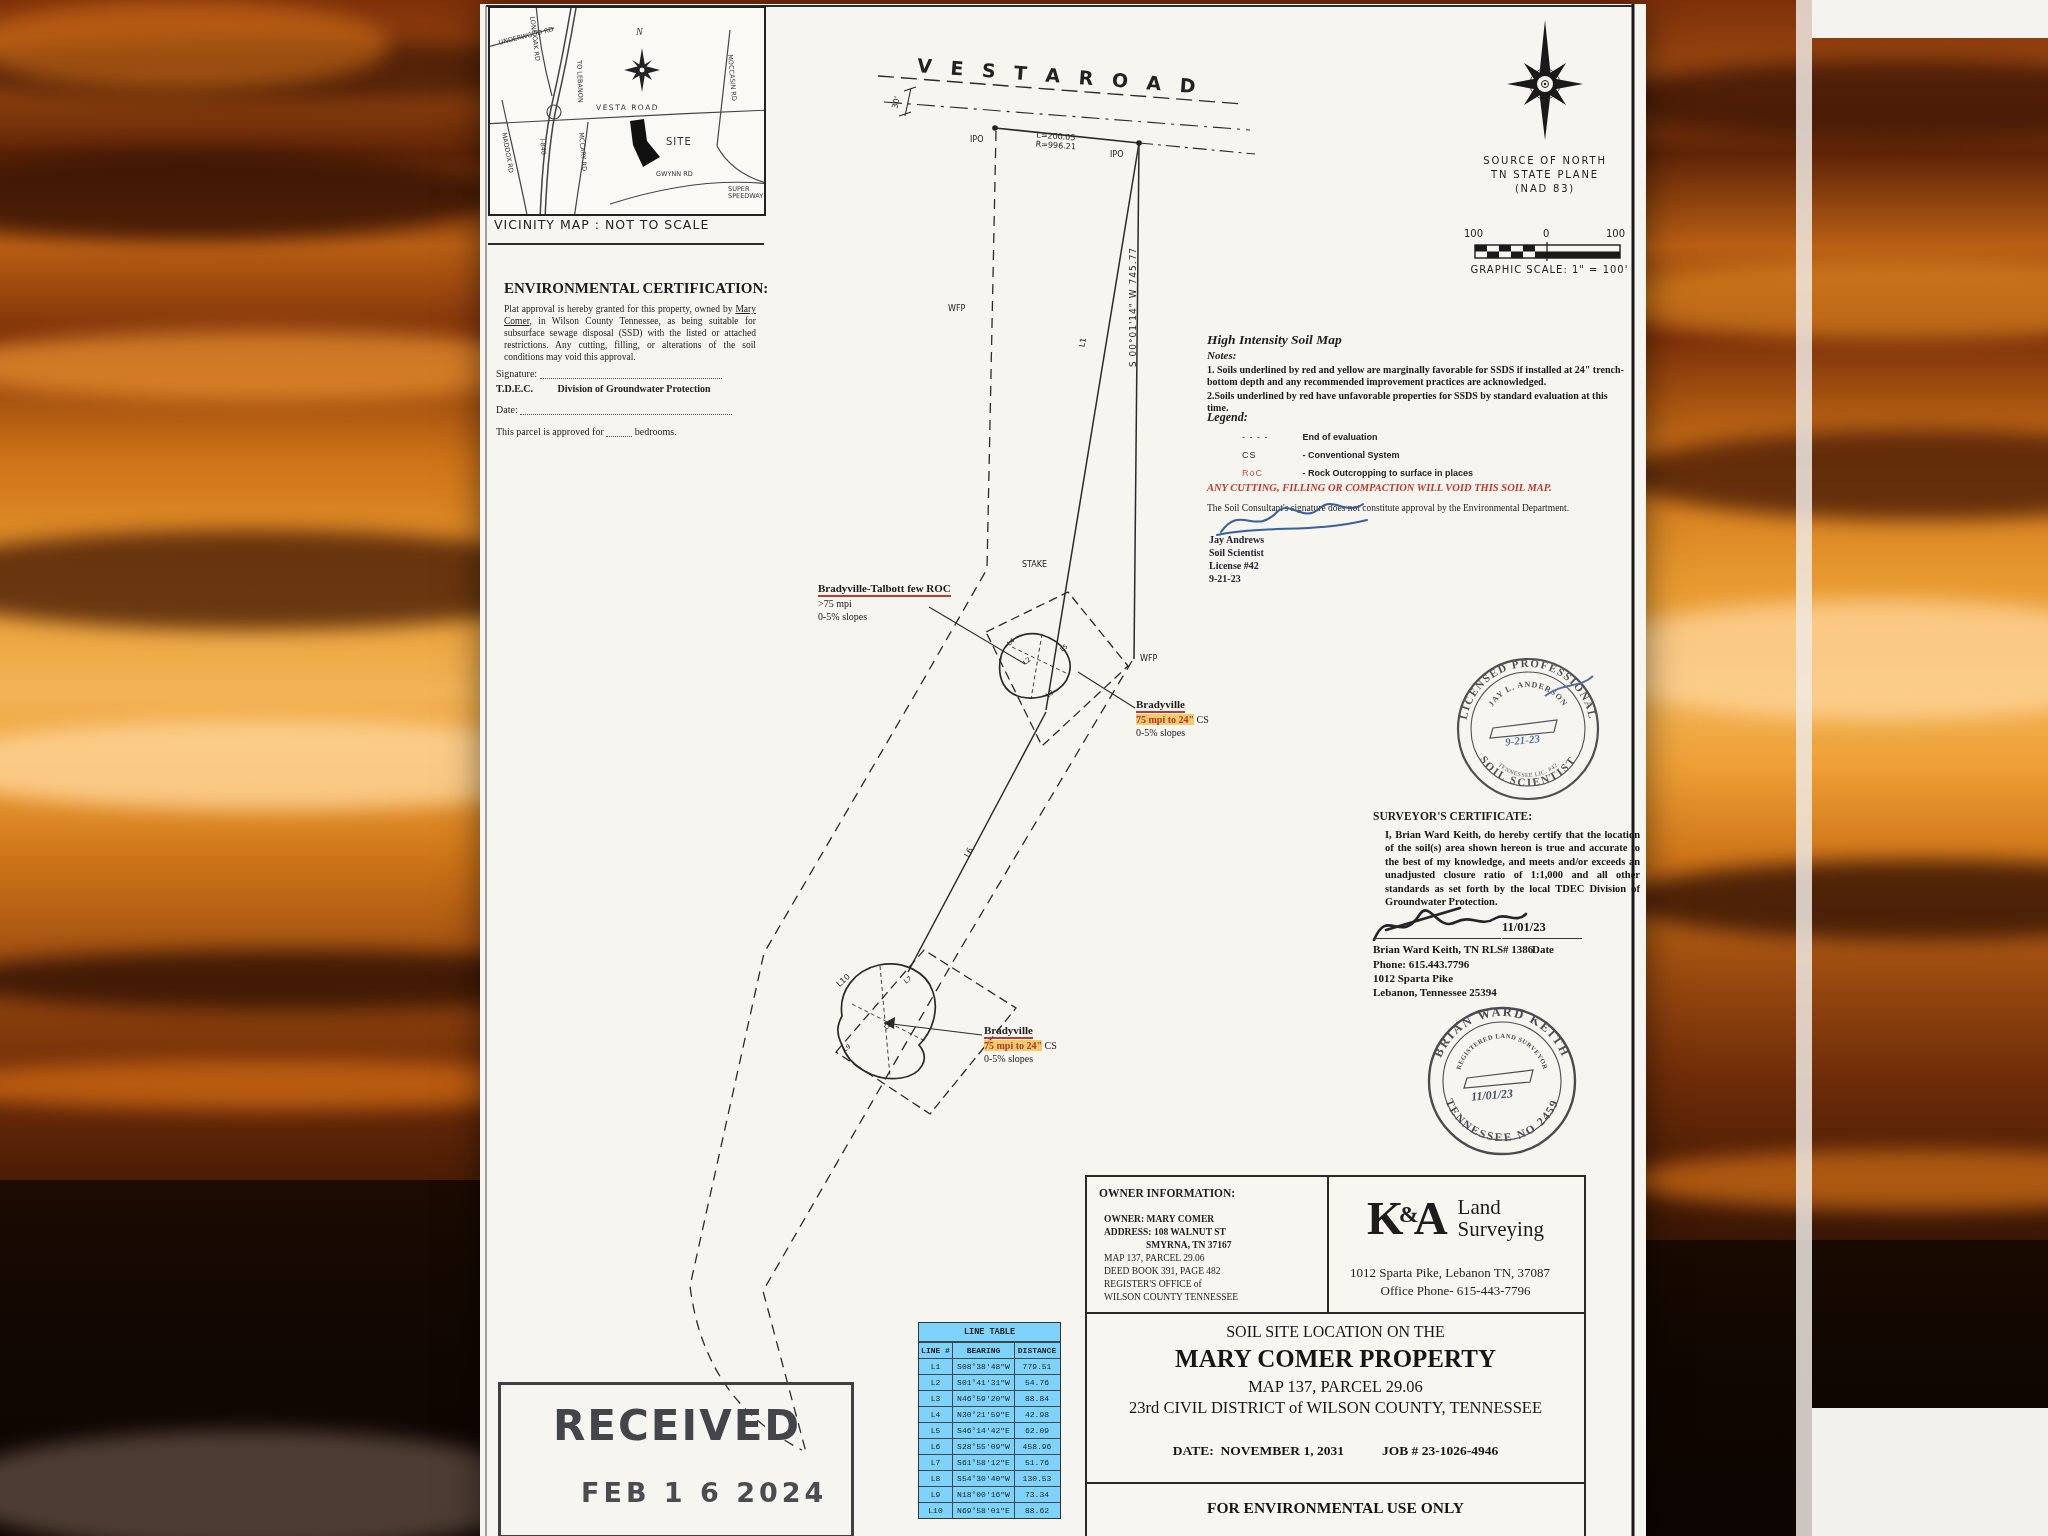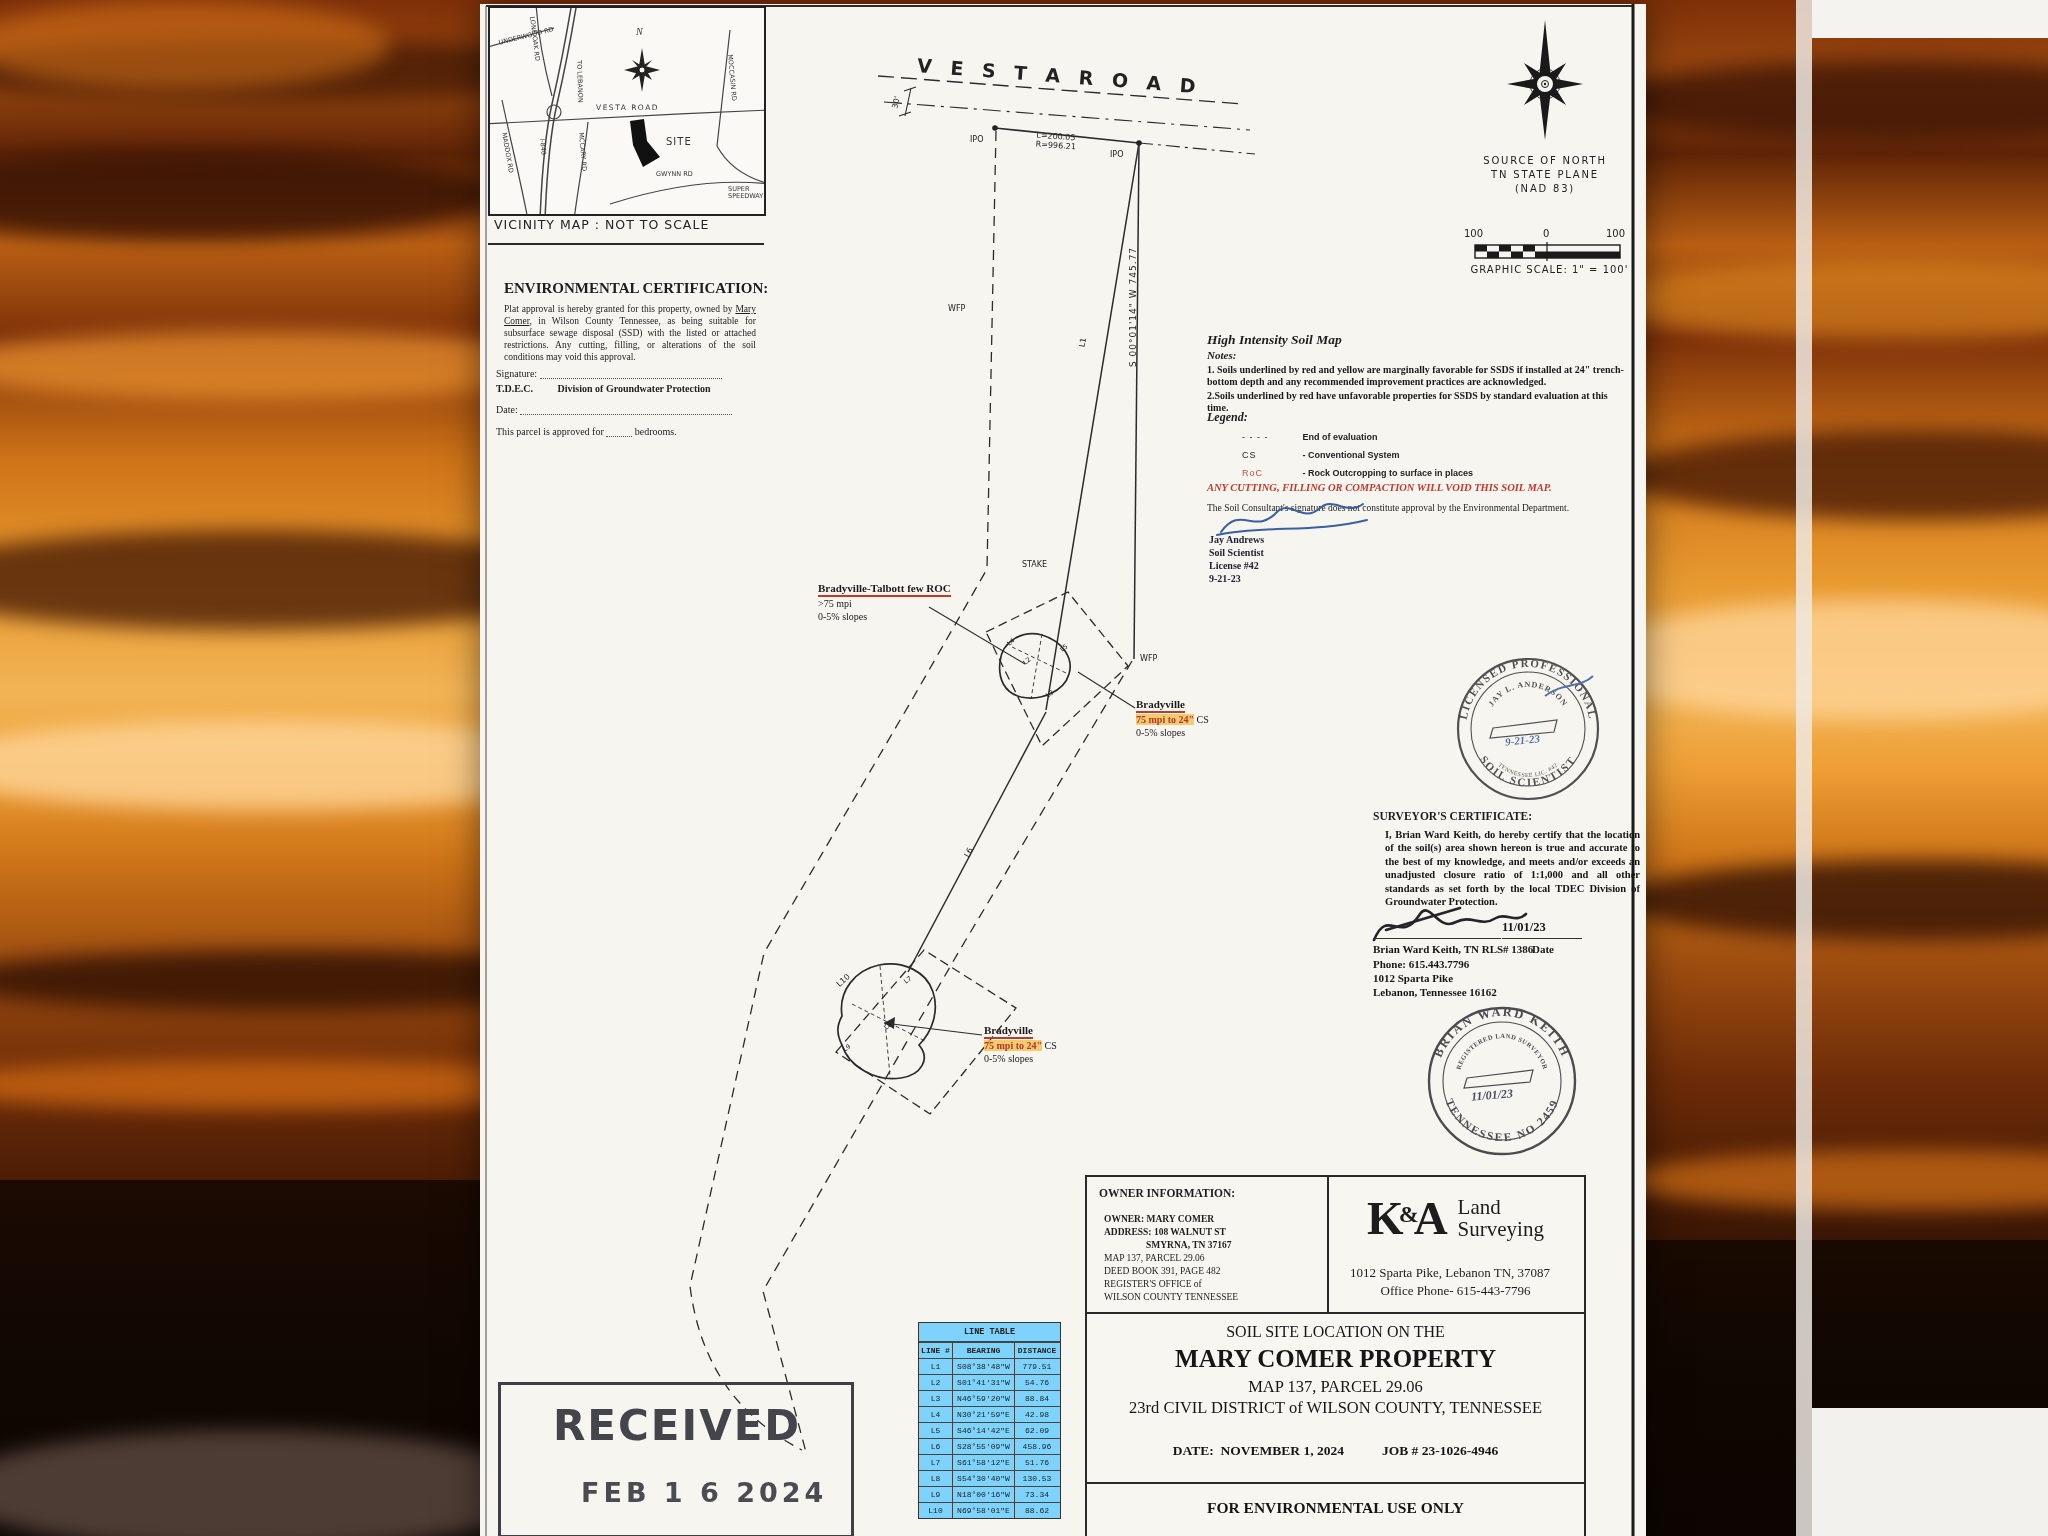--- a/index.html
+++ b/index.html
@@ -342,21 +342,21 @@
       <path d="M 18,32 L 92,10"></path>
     </g>
   </svg>
   <div class="svline" style="left:893px;top:934px;width:128px;"></div>
   <div class="svt serif" style="left:1022px;top:916px;font-size:12.5px;">11/01/23</div>
   <div class="svline" style="left:1022px;top:934px;width:80px;"></div>
   <div class="svt serif" style="left:893px;top:939px;">Brian Ward Keith, TN RLS# 1386</div>
   <div class="svt serif" style="left:1052px;top:939px;">Date</div>
   <div class="svt serif" style="left:893px;top:954px;">Phone: 615.443.7796</div>
   <div class="svt serif" style="left:893px;top:968px;">1012 Sparta Pike</div>
-  <div class="svt serif" style="left:893px;top:982px;">Lebanon, Tennessee 16162</div>
+  <div class="svt serif" style="left:893px;top:982px;">Lebanon, Tennessee 25394</div>
 
   <div class="seal" style="left:943px;top:998px;width:158px;height:158px;">
     <svg width="158" height="158" viewBox="0 0 158 158">
       <defs>
         <path id="st2" d="M 14,79 A 65,65 0 0 1 144,79"></path>
         <path id="sb2" d="M 19,79 A 60,60 0 0 0 139,79"></path>
         <path id="si2" d="M 36,79 A 43,43 0 0 1 122,79"></path>
       </defs>
       <circle cx="79" cy="79" r="73" fill="none" stroke="#34343a" stroke-width="2.4"></circle>
       <circle cx="79" cy="79" r="59" fill="none" stroke="#34343a" stroke-width="1.1"></circle>
@@ -400,21 +400,21 @@
       </span>
     </div>
     <div class="kline abs" style="left:240px;top:88px;width:246px;text-align:center;font-size:13px;">1012 Sparta Pike, Lebanon TN, 37087</div>
     <div class="kline abs" style="left:240px;top:106px;width:257px;text-align:center;font-size:13px;">Office Phone- 615-443-7796</div>
 
     <div class="tbc" style="top:146px;font-size:16px;">SOIL SITE LOCATION ON THE</div>
     <div class="tbc" style="top:168px;font-size:25px;font-weight:bold;">MARY COMER PROPERTY</div>
     <div class="tbc" style="top:200px;font-size:16.5px;">MAP 137, PARCEL 29.06</div>
     <div class="tbc" style="top:221px;font-size:16.5px;">23rd CIVIL DISTRICT of WILSON COUNTY, TENNESSEE</div>
     <div class="tbc" style="top:266px;font-size:13.5px;font-weight:bold;display:flex;justify-content:center;gap:38px;">
-      <span class="pre">DATE:  NOVEMBER 1, 2024</span>
+      <span class="pre">DATE:  NOVEMBER 1, 2031</span>
       <span>JOB # 23-1026-4946</span>
     </div>
     <div class="tbc" style="top:322px;font-size:15.5px;font-weight:bold;">FOR ENVIRONMENTAL USE ONLY</div>
   </div>
 
   <div class="ltab">
     <div class="ltitle">LINE TABLE</div>
     <div class="tr" style="font-weight:bold;">
       <div class="c c1">LINE #</div>
       <div class="c c2">BEARING</div>

